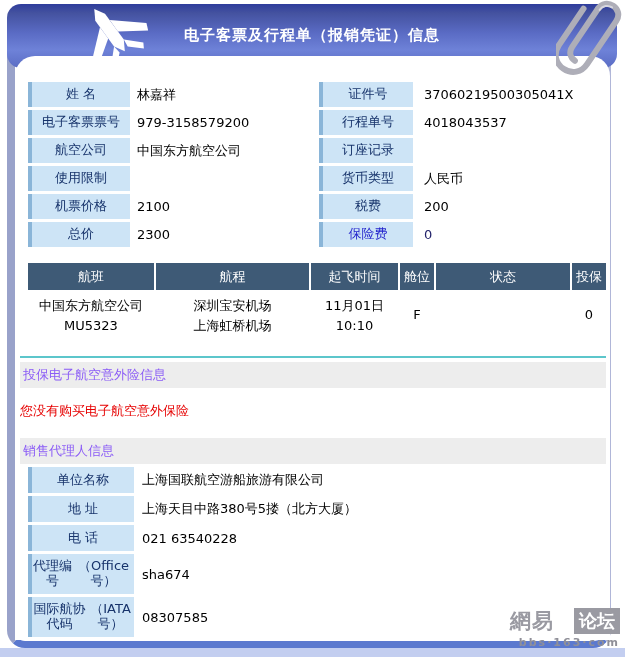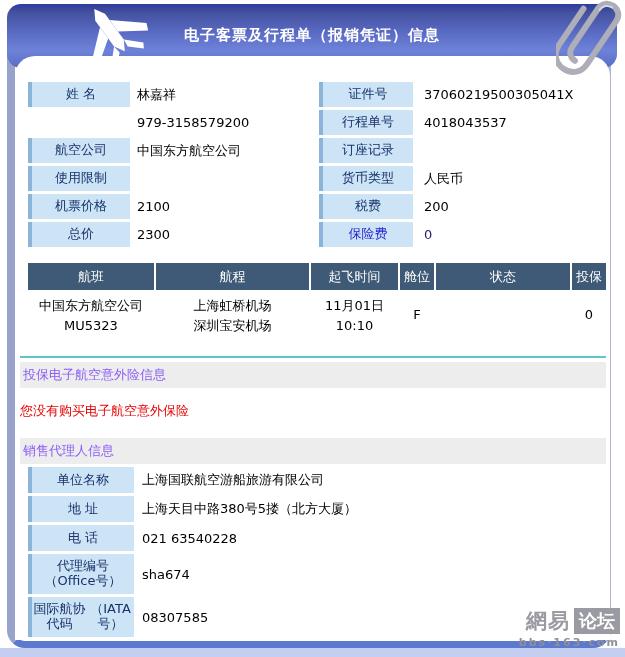--- a/index.html
+++ b/index.html
@@ -39,21 +39,21 @@
 
   .cyanline{position:absolute;left:20px;top:356px;width:586px;height:2px;background:#5cc6cb;}
   .secbar{position:absolute;left:20px;width:586px;height:26px;background:#ededed;color:#8b5cf6;
           font-size:13px;display:flex;align-items:center;padding-left:3px;box-sizing:border-box;}
   .notice{position:absolute;left:20px;top:402px;width:586px;color:#e60000;font-size:13px;}
 
   .lbl2:empty{display:none;}
 
   
   .wm{position:absolute;right:5px;bottom:8px;text-align:right;z-index:5;}
-  .wm-row{display:flex;align-items:center;justify-content:flex-end;gap:4px;}
+  .wm-row{display:flex;align-items:center;justify-content:flex-end;gap:20px;}
   .wm-brand{color:#9a9aa2;font-size:21px;font-weight:bold;letter-spacing:1px;}
   .wm-forum{background:#9a9aa2;color:#ffffff;font-size:18px;font-weight:bold;padding:1px 5px;}
   .wm-url{color:#8f8f98;font-size:11px;font-weight:bold;letter-spacing:2px;margin-top:1px;}
 </style>
 </head>
 <body>
 
 <div class="page">
 
   <div class="bottom-strip"></div>
@@ -79,20 +79,21 @@
       <path d="M22 14 C22 7 27 3 33 3 C39 3 44 7 44 14 L44 66 C44 76 37 83 27 83 C17 83 10 76 10 66 L10 22"></path>
       <path d="M22 14 L22 60 C22 66 26 70 32 70"></path>
     </g>
     <g transform="rotate(34 34 46)" fill="none" stroke="#d6d6de" stroke-width="2" stroke-linecap="round">
       <path d="M24 14 C24 9 28 5 33 5"></path>
     </g>
   </svg>
 
   <div class="flabel" style="left:28px;top:82px;width:102px;height:25px">姓  名</div>
   <div class="fvalue" style="left:137px;top:82px;height:25px">林嘉祥</div>
+  <div class="flabel" style="left:28px;top:110px;width:102px;height:25px">电子客票票号</div>
   <div class="fvalue" style="left:137px;top:110px;height:25px">979-3158579200</div>
   <div class="flabel" style="left:28px;top:138px;width:102px;height:25px">航空公司</div>
   <div class="fvalue" style="left:137px;top:138px;height:25px">中国东方航空公司</div>
   <div class="flabel" style="left:28px;top:166px;width:102px;height:25px">使用限制</div>
   <div class="fvalue" style="left:137px;top:166px;height:25px"></div>
   <div class="flabel" style="left:28px;top:194px;width:102px;height:25px">机票价格</div>
   <div class="fvalue" style="left:137px;top:194px;height:25px">2100</div>
   <div class="flabel" style="left:28px;top:222px;width:102px;height:25px">总价</div>
   <div class="fvalue" style="left:137px;top:222px;height:25px">2300</div>
 
@@ -113,22 +114,22 @@
   <div class="th" style="left:311px;top:263px;width:87px">起飞时间</div>
   <div class="th" style="left:400px;top:263px;width:34px">舱位</div>
   <div class="th" style="left:436px;top:263px;width:134px">状态</div>
   <div class="th" style="left:572px;top:263px;width:34px">投保</div>
 
   <div class="td" style="left:28px;top:296px;width:126px">
     <div>中国东方航空公司</div>
     <div>MU5323</div>
   </div>
   <div class="td" style="left:156px;top:296px;width:153px">
+    <div>深圳宝安机场</div>
     <div>上海虹桥机场</div>
-    <div>深圳宝安机场</div>
   </div>
   <div class="td" style="left:311px;top:296px;width:87px">
     <div>11月01日</div>
     <div>10:10</div>
   </div>
   <div class="td" style="left:400px;top:305px;width:34px">F</div>
   <div class="td" style="left:572px;top:305px;width:34px">0</div>
 
   <div class="cyanline"></div>
   <div class="secbar" style="top:362px">投保电子航空意外险信息</div>
@@ -144,21 +145,21 @@
   <div class="flabel" style="left:28px;top:496px;width:106px;height:26px">
     <span>地  址</span>
   </div>
   <div class="fvalue" style="left:142px;top:496px;height:26px">上海天目中路380号5搂（北方大厦）</div>
 
   <div class="flabel" style="left:28px;top:525px;width:106px;height:26px">
     <span>电  话</span>
   </div>
   <div class="fvalue" style="left:142px;top:525px;height:26px">021  63540228</div>
 
-  <div class="flabel" style="left:28px;top:554px;width:106px;height:40px;flex-direction:column">
+  <div class="flabel" style="left:28px;top:554px;width:106px;height:40px;">
     <span>代理编号</span>
     <span class="lbl2">（Office号）</span>
   </div>
   <div class="fvalue" style="left:142px;top:554px;height:40px">sha674</div>
 
   <div class="flabel" style="left:28px;top:597px;width:106px;height:40px;flex-direction:row">
     <span>国际航协代码</span>
     <span class="lbl2">（IATA号）</span>
   </div>
   <div class="fvalue" style="left:142px;top:597px;height:40px">08307585</div>

